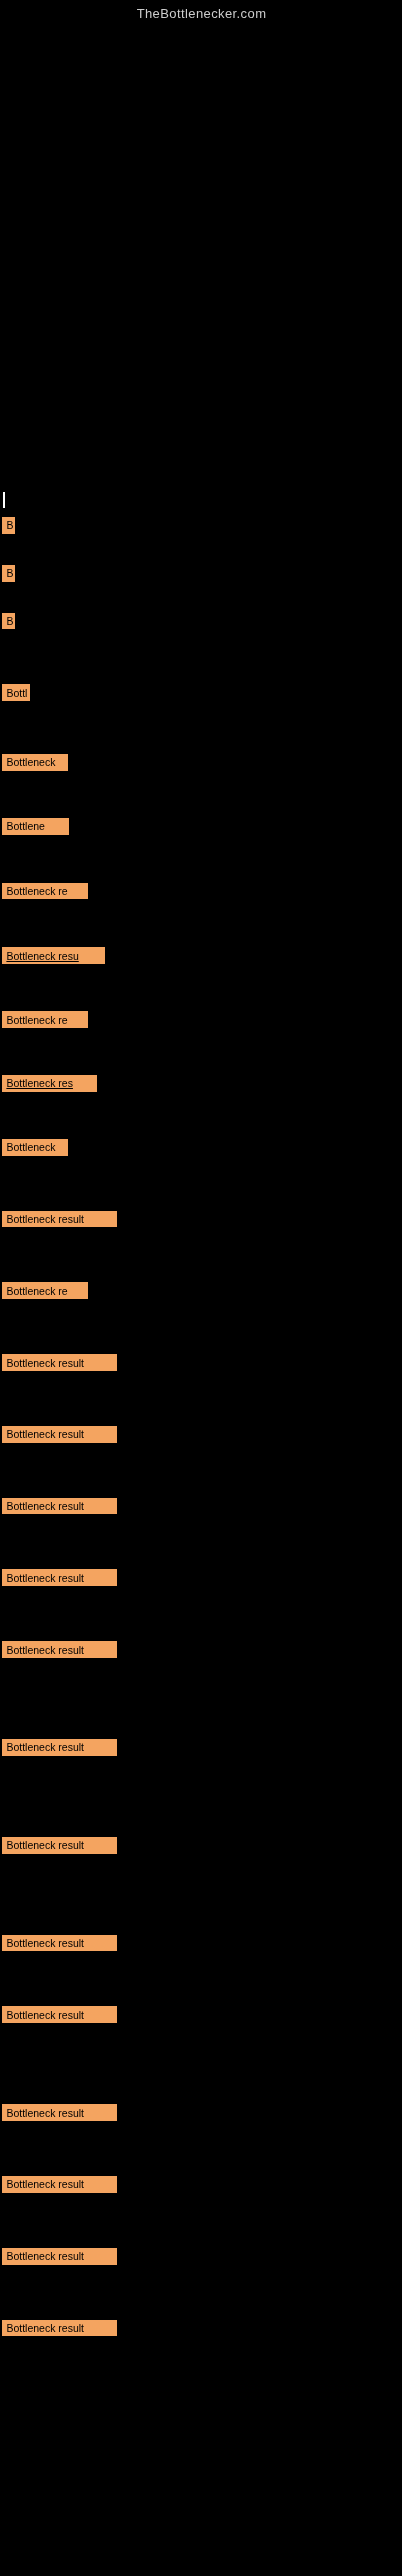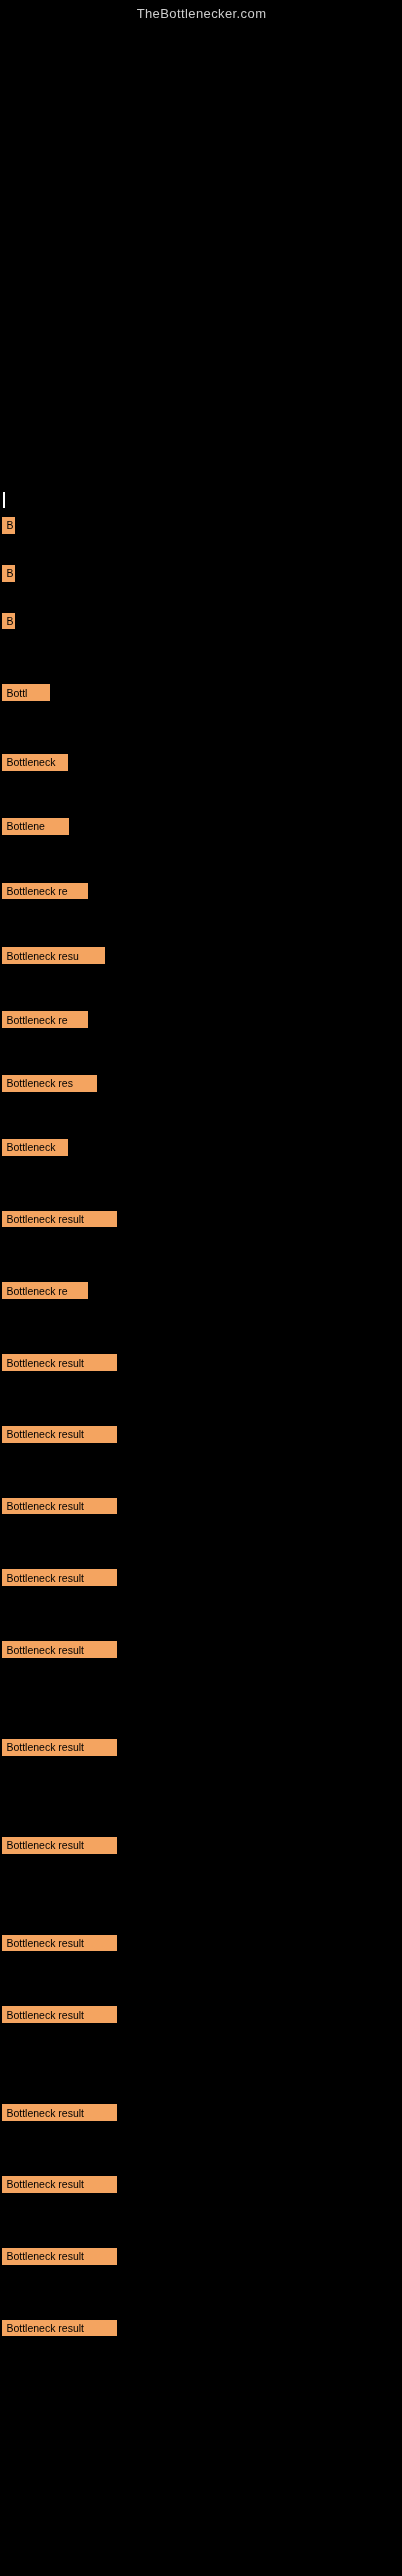--- a/index.html
+++ b/index.html
@@ -60,44 +60,44 @@
 
   <div style="margin-bottom: 31px;">
     <span class="bottleneck-item" style="width:13px;">B</span>
   </div>
 
   <div style="margin-bottom: 55px;">
     <span class="bottleneck-item" style="width:13px;">B</span>
   </div>
 
   <div style="margin-bottom: 53px;">
-    <span class="bottleneck-item" style="width:48px;">Bottl</span>
+    <span class="bottleneck-item" style="width:28px;">Bottl</span>
   </div>
 
   <div style="margin-bottom: 47px;">
     <span class="bottleneck-item" style="width:66px;">Bottleneck</span>
   </div>
 
   <div style="margin-bottom: 48px;">
     <span class="bottleneck-item" style="width:67px;">Bottlene</span>
   </div>
 
   <div style="margin-bottom: 48px;">
     <span class="bottleneck-item" style="width:86px;">Bottleneck re</span>
   </div>
 
-  <div style="margin-bottom: 47px;">
+  <div style="margin-bottom: 47px; text-decoration: underline;">
     <span class="bottleneck-item" style="width:103px;">Bottleneck resu</span>
   </div>
 
   <div style="margin-bottom: 47px;">
     <span class="bottleneck-item" style="width:86px;">Bottleneck re</span>
   </div>
 
-  <div style="margin-bottom: 47px;">
+  <div style="margin-bottom: 47px; text-decoration: underline;">
     <span class="bottleneck-item" style="width:95px;">Bottleneck res</span>
   </div>
 
   <div style="margin-bottom: 55px;">
     <span class="bottleneck-item" style="width:66px;">Bottleneck</span>
   </div>
 
   <div style="margin-bottom: 55px;">
     <span class="bottleneck-item" style="width:115px;">Bottleneck result</span>
   </div>

